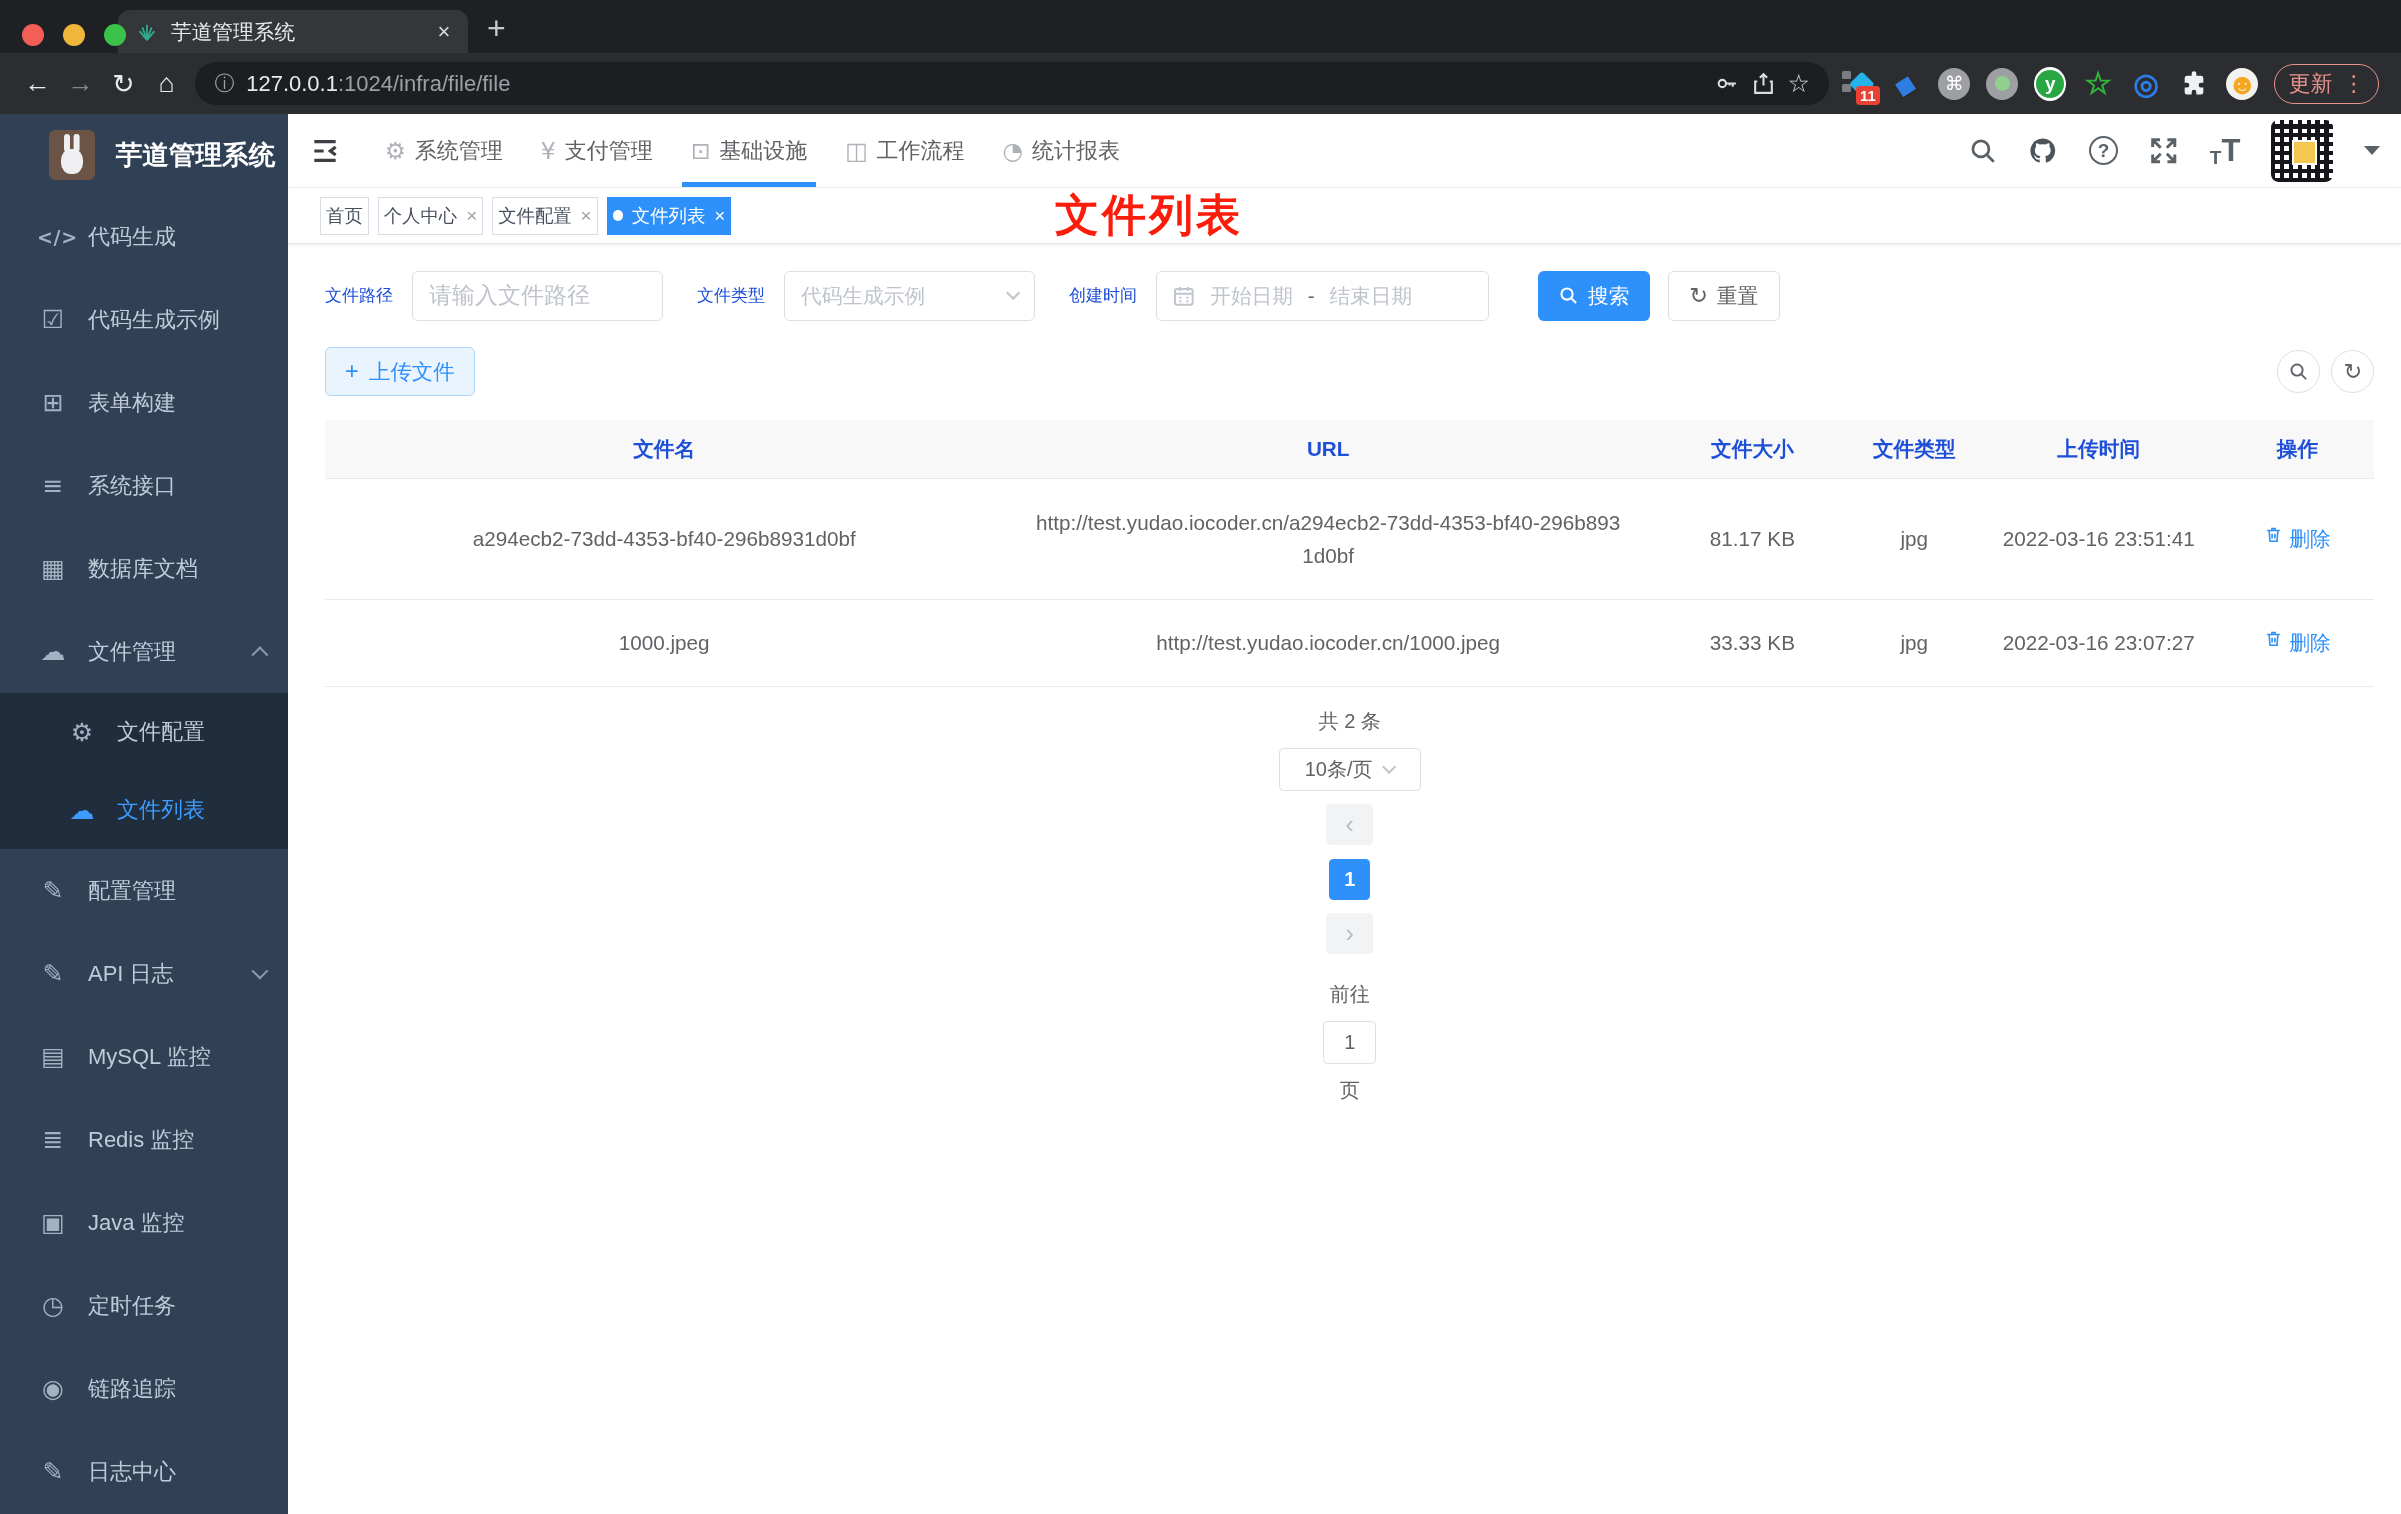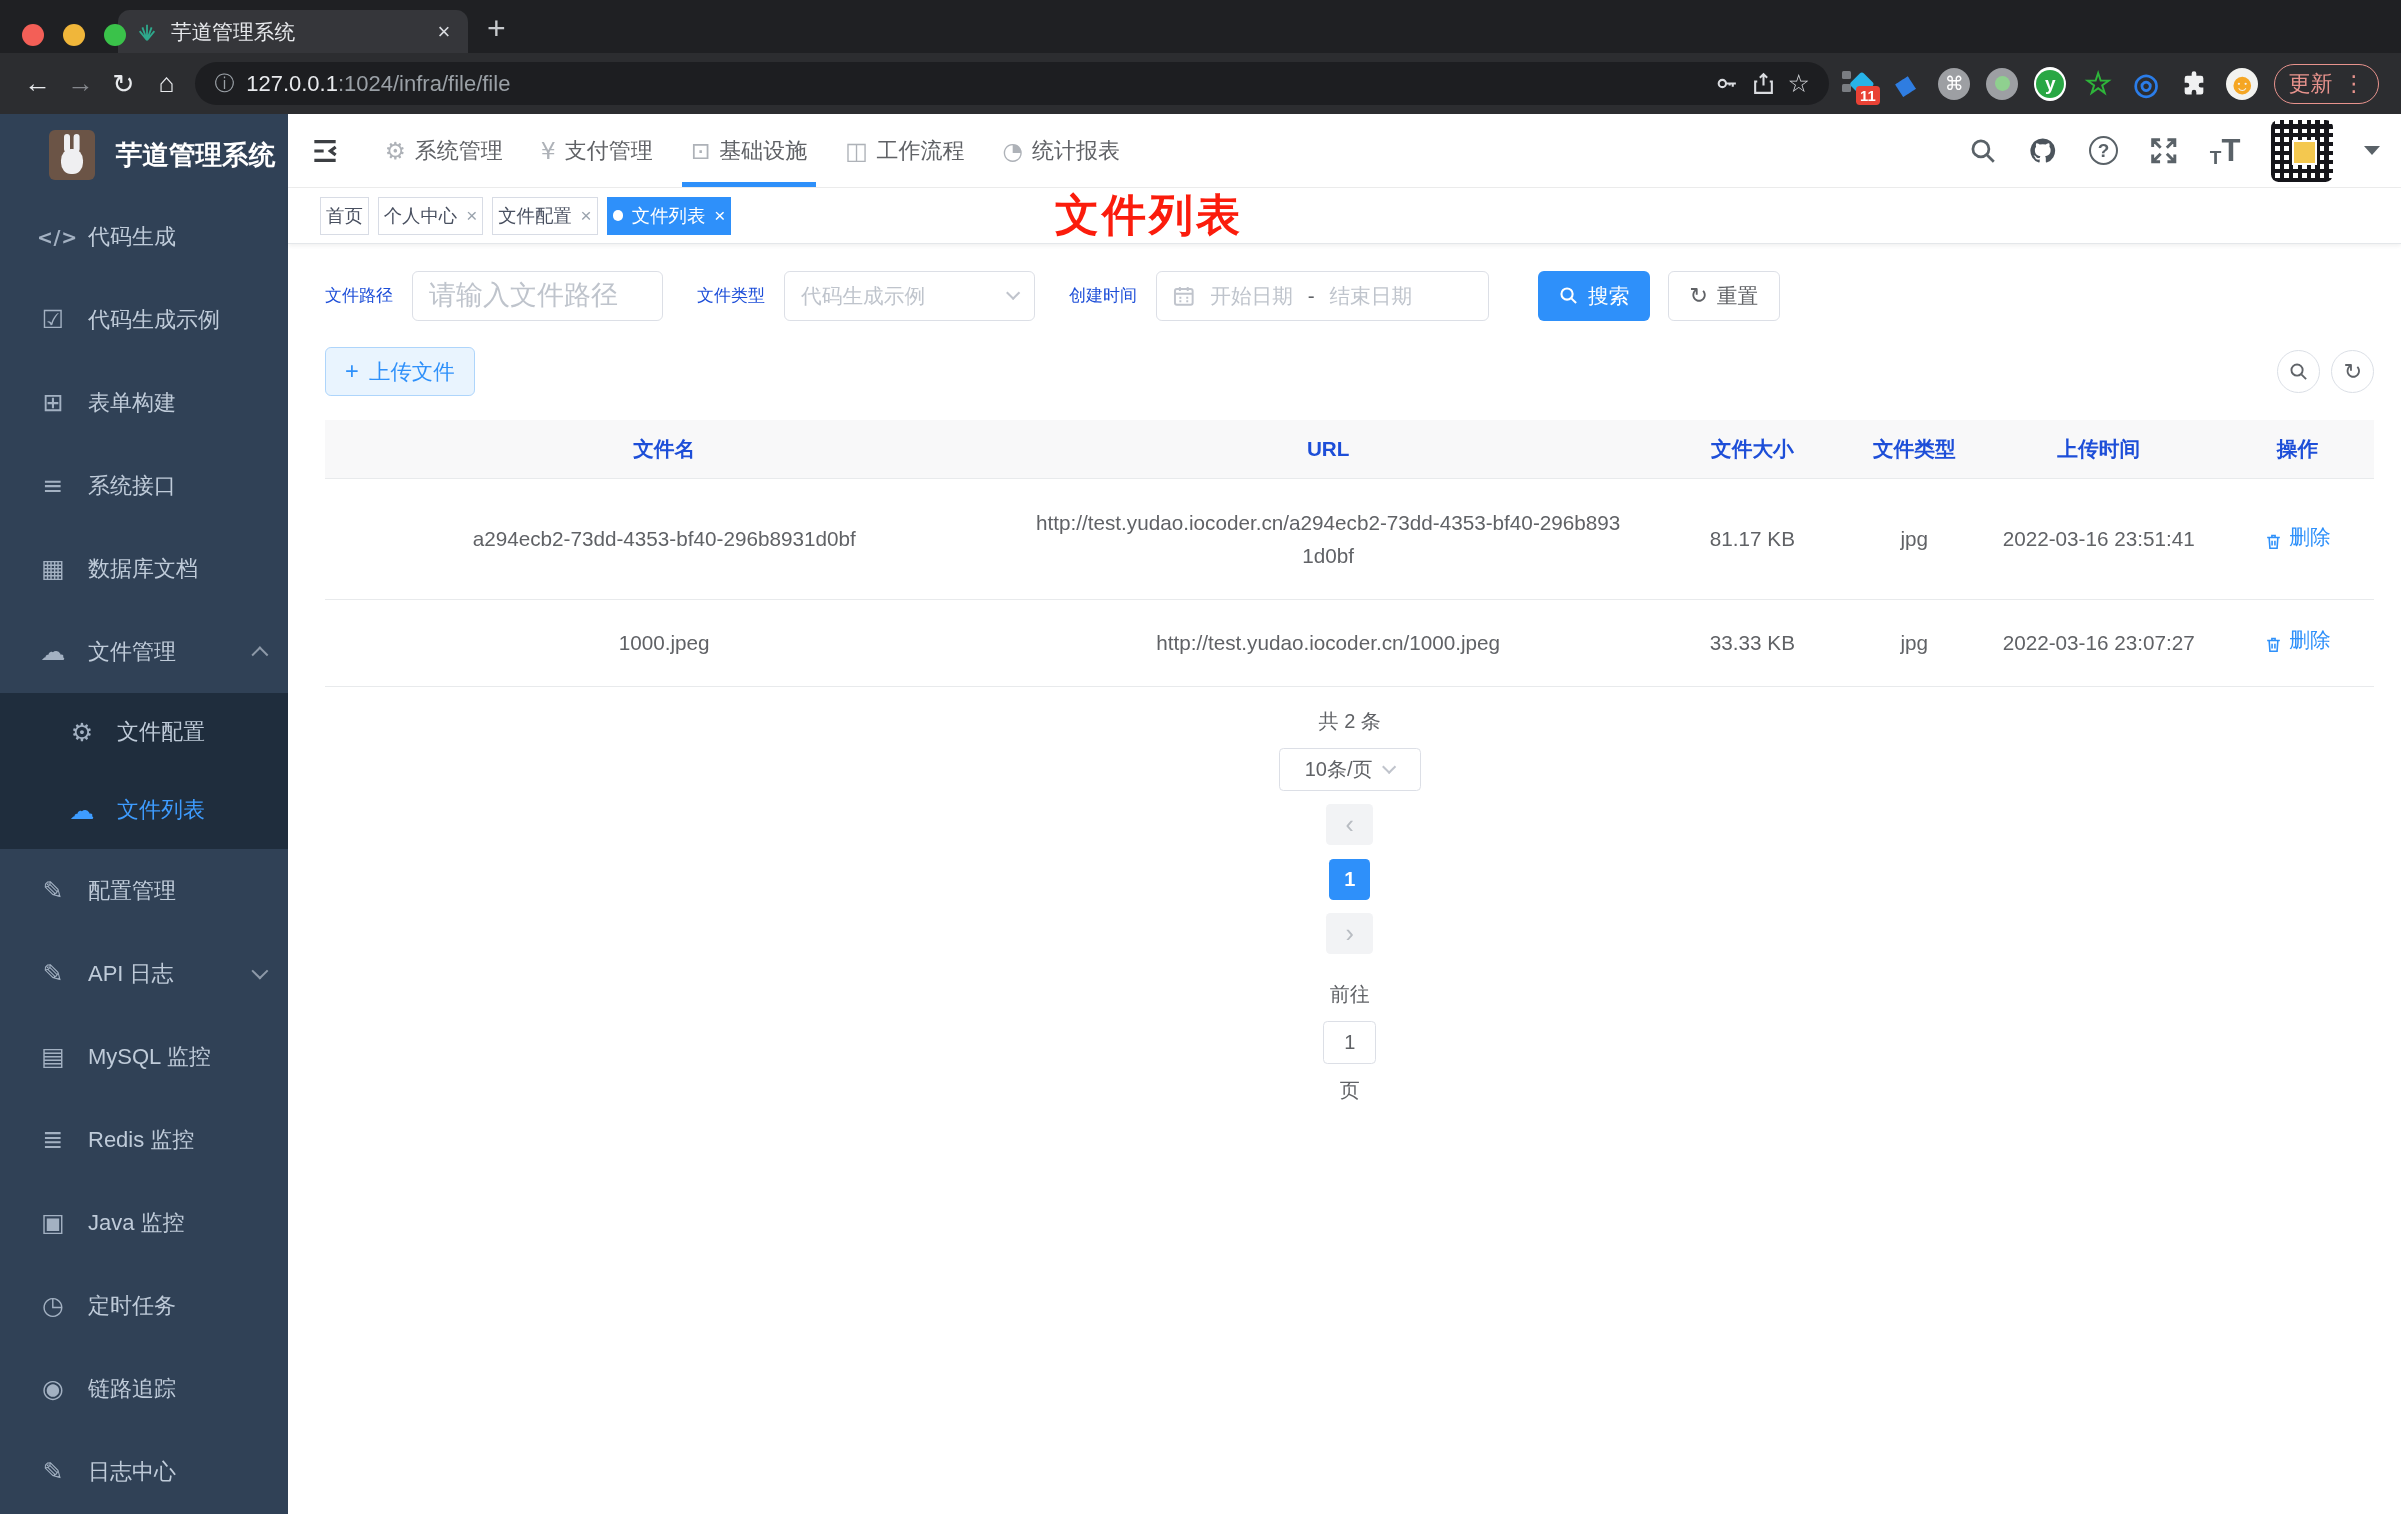--- a/index.html
+++ b/index.html
@@ -96,21 +96,21 @@
   .tag.active { background:#2e90fa; border-color:#2e90fa; color:#fff; }
   .tag.active .x { color:#fff; }
   .tag-dot { width:10.3px; height:10.3px; border-radius:50%; background:#fff; }
 
   .annotation { position:absolute; left:767px; top:72px; font-size:44px; font-weight:bold; color:#fb1c0c;
                 letter-spacing:3px; z-index:5; white-space:nowrap; }
 
   .content { flex:1; padding:26.6px 26.6px 0 37px; overflow:hidden; }
   .filter-row { display:flex; align-items:center; }
   .f-label { font-size:17px; font-weight:normal; color:#1d4ed8; margin-right:19px; white-space:nowrap; }
-  .f-input { width:251px; height:50px; border:1.5px solid #dcdfe6; border-radius:5.9px; padding:0 16px; font-size:27px;
+  .f-input { width:251px; height:50px; border:1.5px solid #dcdfe6; border-radius:5.9px; padding:0 16px; font-size:23px;
              color:#606266; outline:none; font-family:"Liberation Sans", sans-serif; }
   .f-input::placeholder { color:#bfc4cc; }
   .f-group { display:flex; align-items:center; margin-right:34px; }
   .f-select { width:251px; height:50px; border:1.5px solid #dcdfe6; border-radius:5.9px; display:flex; align-items:center;
               padding:0 16px; font-size:20.7px; color:#bfc4cc; justify-content:space-between; }
   .sel-caret { width:10.3px; height:10.3px; border-right:2.2px solid #c0c4cc; border-bottom:2.2px solid #c0c4cc; transform:rotate(45deg); margin-bottom:4.4px;}
   .f-date { width:333px; height:50px; border:1.5px solid #dcdfe6; border-radius:5.9px; display:flex; align-items:center;
             padding:0 14.8px; gap:14.8px; font-size:20.7px; color:#bfc4cc; }
   .f-date .sep { color:#606266; }
   .cal-ic { width:23.6px; height:23.6px; color:#c0c4cc; flex:none; }
@@ -127,21 +127,21 @@
   .act-spacer { flex:1; }
   .mini-circle { width:43px; height:43px; border-radius:50%; border:1.5px solid #dbdfe6; display:flex; align-items:center;
                  justify-content:center; color:#5f6368; margin-left:11.8px; background:#fff; }
   .mini-circle svg { width:20.7px; height:20.7px; }
   .mini-circle .g { font-size:22px; font-family:"DejaVu Sans", sans-serif; line-height:1; }
 
   table { width:100%; border-collapse:collapse; table-layout:fixed; margin-top:23.6px; }
   thead th { height:59px; background:#f8f8f9; color:#1d4ed8; font-size:20.7px; font-weight:bold; border-bottom:1.5px solid #e8eaec; text-align:center; }
   tbody td { padding:26.6px 10.3px; font-size:20.7px; color:#606266; text-align:center; border-bottom:1.5px solid #e8eaec; vertical-align:middle; }
   td.url-cell { word-break:break-all; line-height:1.6; padding-left:29.5px; padding-right:29.5px; }
-  .del-link { color:#2e90fa; display:inline-flex; align-items:flex-end; gap:5.9px; }
+  .del-link { color:#2e90fa; display:inline-flex; align-items:flex-start; gap:5.9px; }
   .del-link svg { width:19px; height:19px; }
 
   .pager { display:flex; align-items:center; justify-content:flex-end; margin-top:20.7px; gap:13.3px; font-size:20px; color:#606266;flex-direction:column; }
   .pg-size { width:142px; height:43px; border:1.5px solid #dcdfe6; border-radius:4.4px; display:flex; align-items:center;
              justify-content:center; gap:11.8px; color:#606266; }
   .pg-btn { width:47px; height:41px; background:#f2f3f5; border-radius:4.4px; display:flex; align-items:center; justify-content:center;
             color:#b8bcc2; font-size:25px; }
   .pg-cur { width:41px; height:41px; background:#2e90fa; border-radius:4.4px; color:#fff; display:flex; align-items:center;
             justify-content:center; font-weight:bold; }
   .pg-goto-input { width:53px; height:43px; border:1.5px solid #dcdfe6; border-radius:4.4px; text-align:center; font-size:20px;

